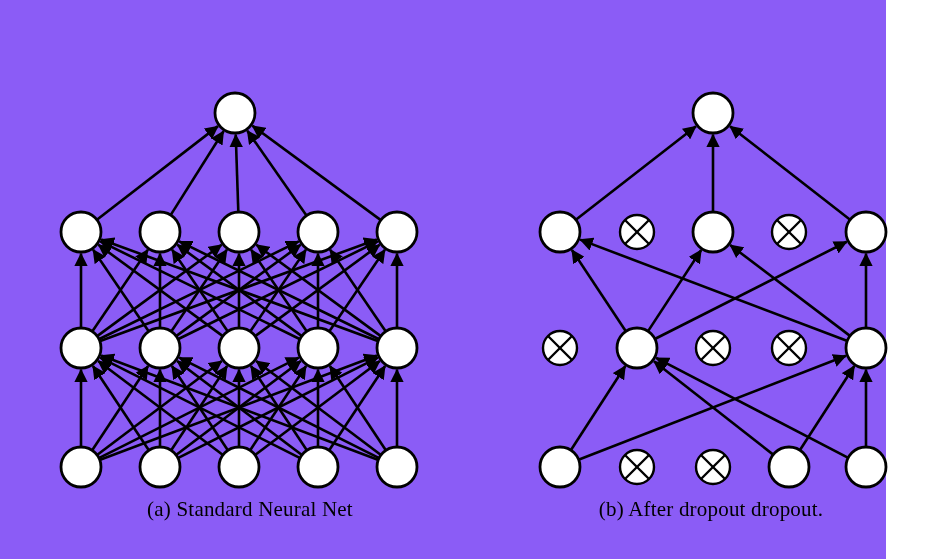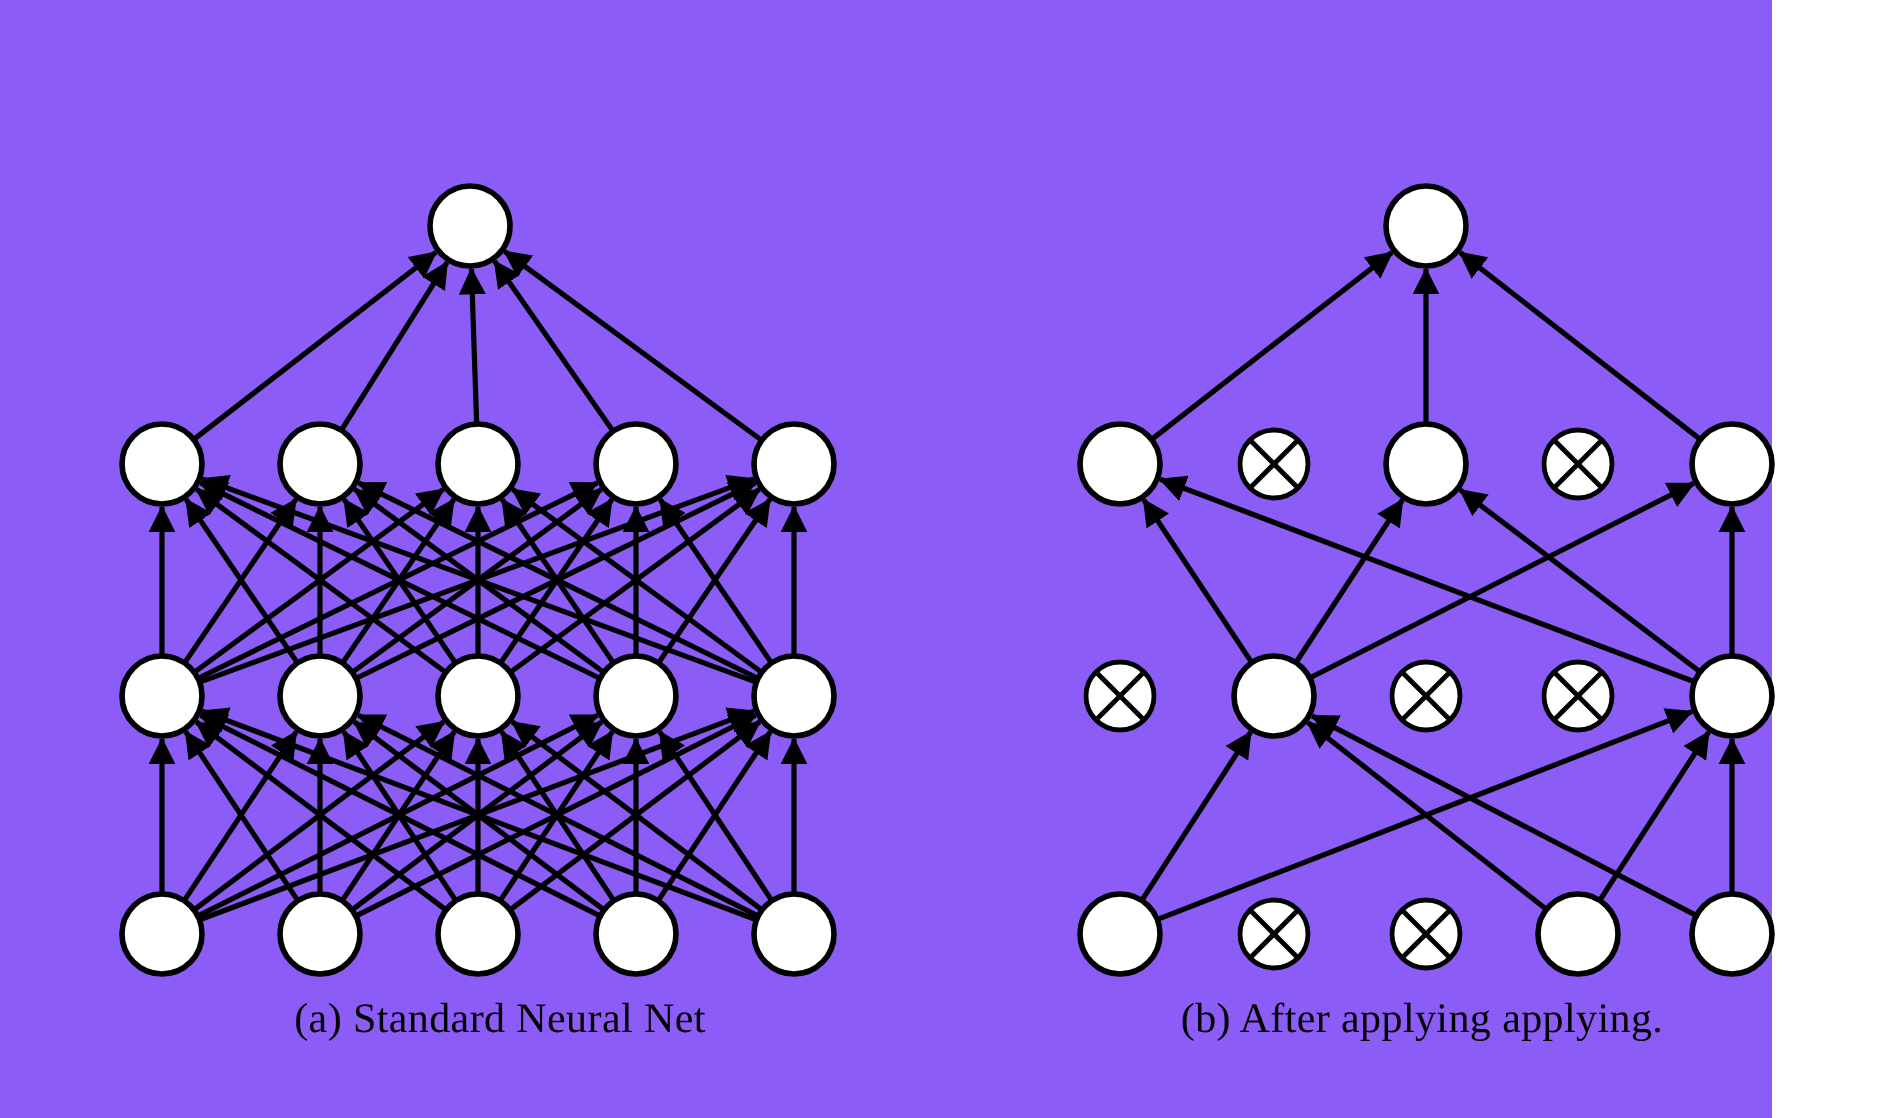--- a/index.html
+++ b/index.html
@@ -219,16 +219,16 @@
             <circle cx="318" cy="232" r="17" fill="#fff" stroke="#000" stroke-width="2.4"></circle>
             <g stroke="#000" stroke-width="2.4" fill="none">
               <line x1="305.9791847198287" y1="219.97918471982868" x2="330.0208152801713" y2="244.02081528017132"></line>
               <line x1="330.0208152801713" y1="219.97918471982868" x2="305.9791847198287" y2="244.02081528017132"></line>
             </g>
           </g>
           <circle cx="395" cy="232" r="20" fill="#fff" stroke="#000" stroke-width="2.8"></circle>
           <circle cx="242" cy="113" r="20" fill="#fff" stroke="#000" stroke-width="2.8"></circle>
         </g>
     </svg>
-    <div class="caption" id="caption-b">(b) After applying applying.</div>
+    <div class="caption" id="caption-b">(b) After dropout dropout.</div>
   </div>
 
 </div>
 
 </body></html>

